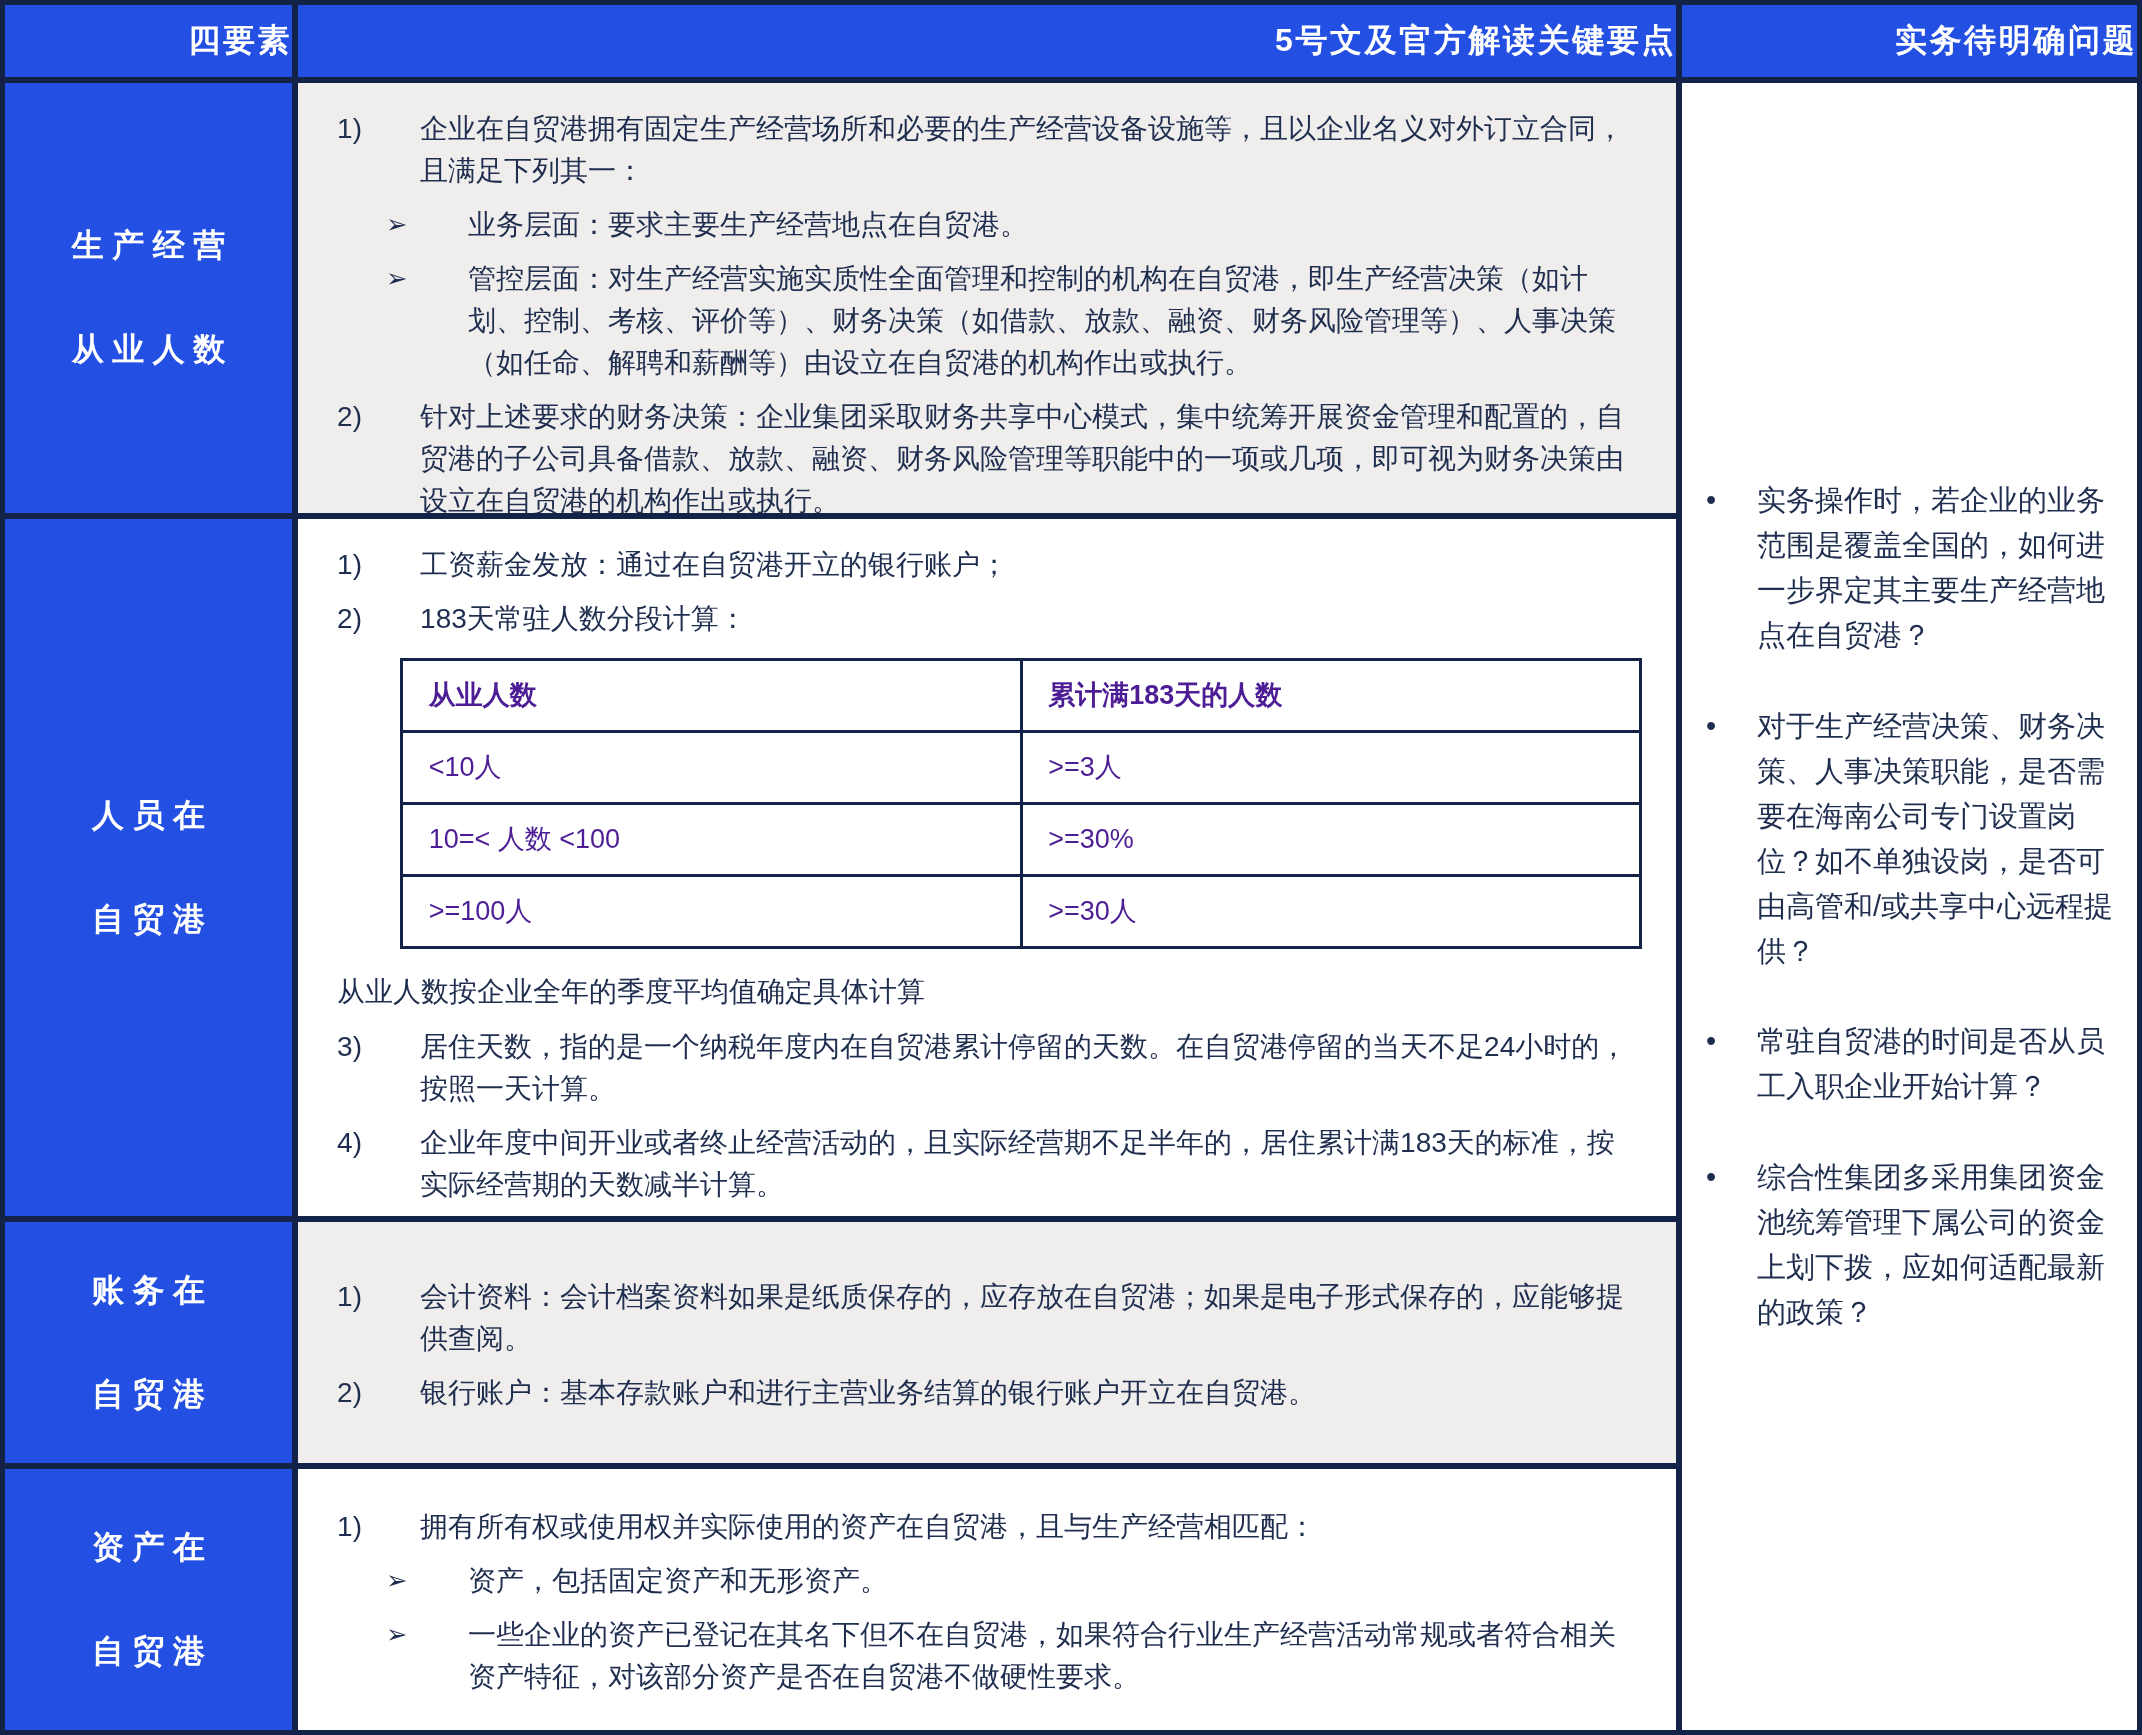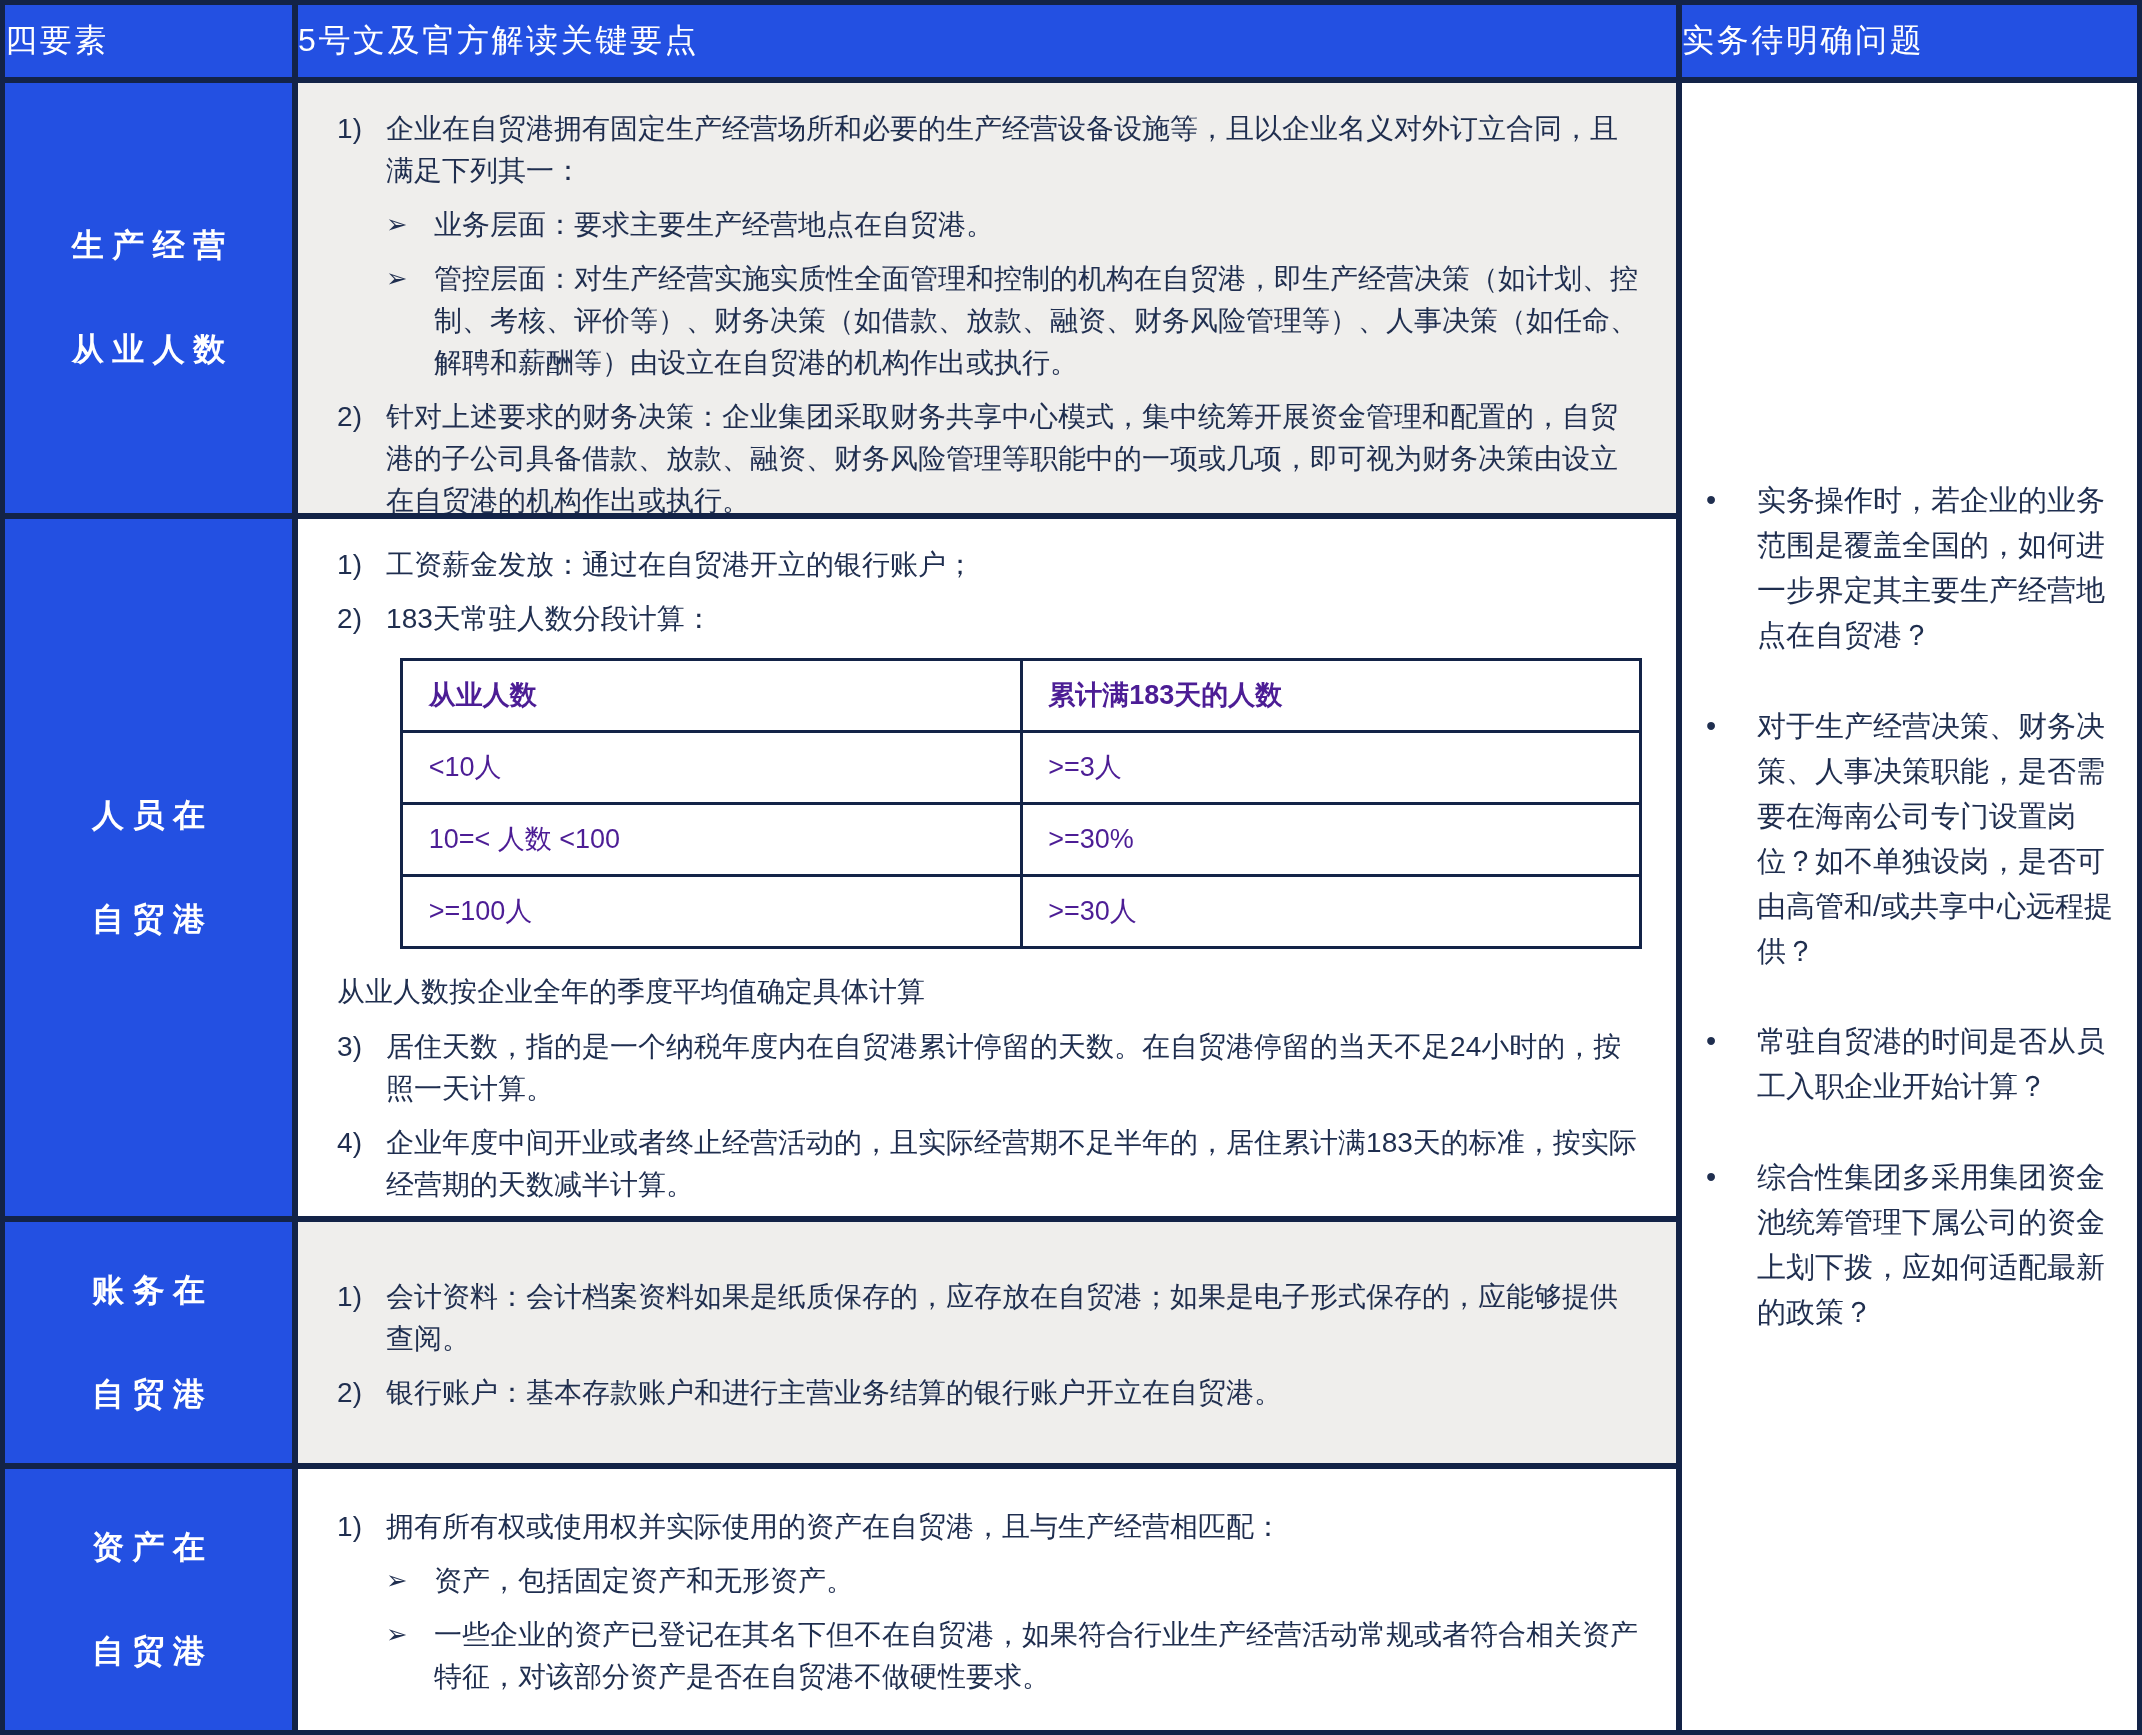--- a/index.html
+++ b/index.html
@@ -11,41 +11,41 @@
     padding:5.1px;
     display:grid;
     grid-template-columns:287px 1378px 455px;
     grid-template-rows:72px 430px 697px 241px 261px;
     gap:6px;
     font-family:"Liberation Sans","DejaVu Sans",sans-serif;
   }
   .cell{box-sizing:border-box;overflow:hidden;}
   .blue{background:#2350e2;color:#ffffff;}
   .hdr{
-    display:flex;align-items:center;justify-content:flex-start;
-    font-size:32px;font-weight:400;letter-spacing:2.6px;
+    display:flex;align-items:center;justify-content:flex-end;
+    font-size:32px;font-weight:700;letter-spacing:2.6px;
   }
   .label-cell{
     display:flex;flex-direction:column;align-items:center;justify-content:center;
     gap:60px;
     font-size:32px;font-weight:700;letter-spacing:8.5px;
     text-indent:8.5px;
   }
   .content{
     color:#1f2e4f;
     font-size:28px;line-height:1.5;font-weight:500;
     padding:19px 34px 13.6px 39px;
     display:flex;flex-direction:column;
   }
   .content.vcenter{justify-content:center;}
   .gray-bg{background:#efeeec;}
   .white-bg{background:#ffffff;}
   .item{display:flex;margin:6px 0;}
   .item .marker{flex:0 0 49px;}
-  .item .txt{flex:1;}
+  .item .txt{flex:1;margin-left:34px;}
   .sub{padding-left:49px;}
   .sub .marker{flex:0 0 48px;font-size:25.6px;transform:translateY(0.9px);}
   .note-line{margin:13.6px 0 6.8px 0;}
   .inner-table{
     border-collapse:collapse;
     margin:12px 0 8.5px 63px;
     table-layout:fixed;
   }
   .inner-table td{
     box-sizing:border-box;

